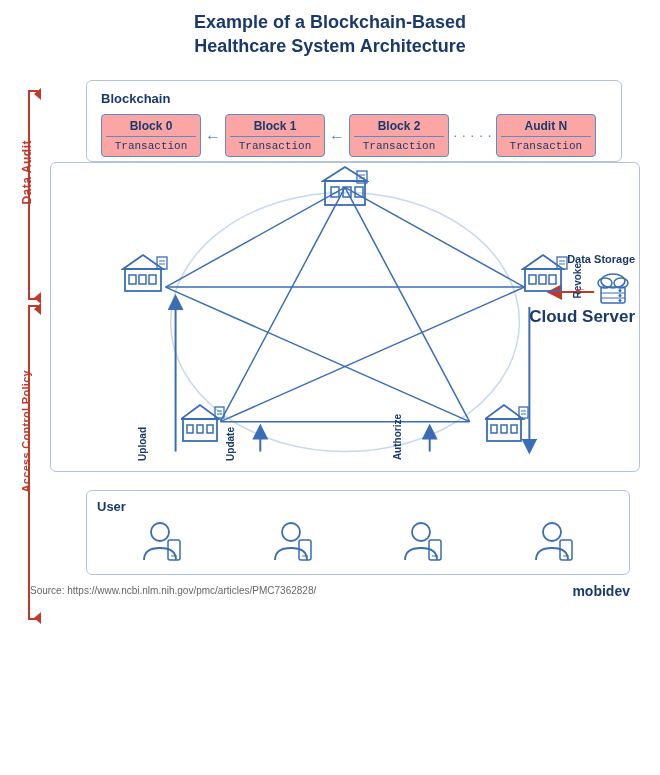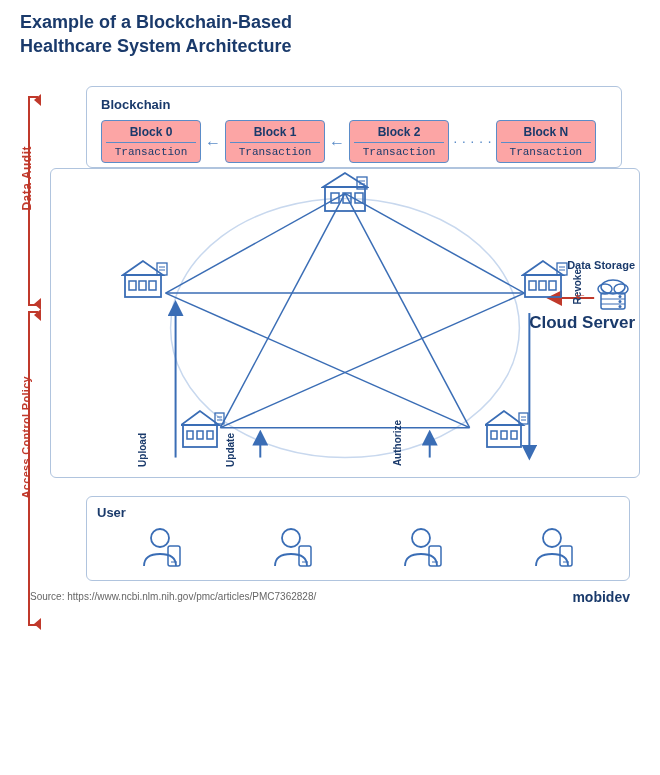--- a/index.html
+++ b/index.html
@@ -15,22 +15,22 @@
     .page-wrapper {
       width: 660px;
       min-height: 775px;
       background: #fff;
       position: relative;
       padding: 10px 20px 20px 20px;
     }
 
     
     .title-area {
-      text-align: left;
-      margin-bottom: 27px;
+      text-align: center;
+      margin-bottom: 21px;
     }
     .title-area h1 {
       font-size: 18px;
       font-weight: 700;
       color: #1a3a6b;
       line-height: 1.35;
     }
 
     
     .blockchain-box {
@@ -202,21 +202,21 @@
         </div>
         <span class="arrow-left">←</span>
 
         <div class="block-item">
           <div class="block-name">Block 2</div>
           <div class="block-tx">Transaction</div>
         </div>
         <span class="dots">· · · · ·</span>
 
         <div class="block-item">
-          <div class="block-name">Block N</div>
+          <div class="block-name">Audit N</div>
           <div class="block-tx">Transaction</div>
         </div>
       </div>
     </div>
 
 
     <div class="network-box" style="position:relative;">
 
       <svg class="network-svg" viewBox="0 0 590 300" xmlns="http://www.w3.org/2000/svg">
 

